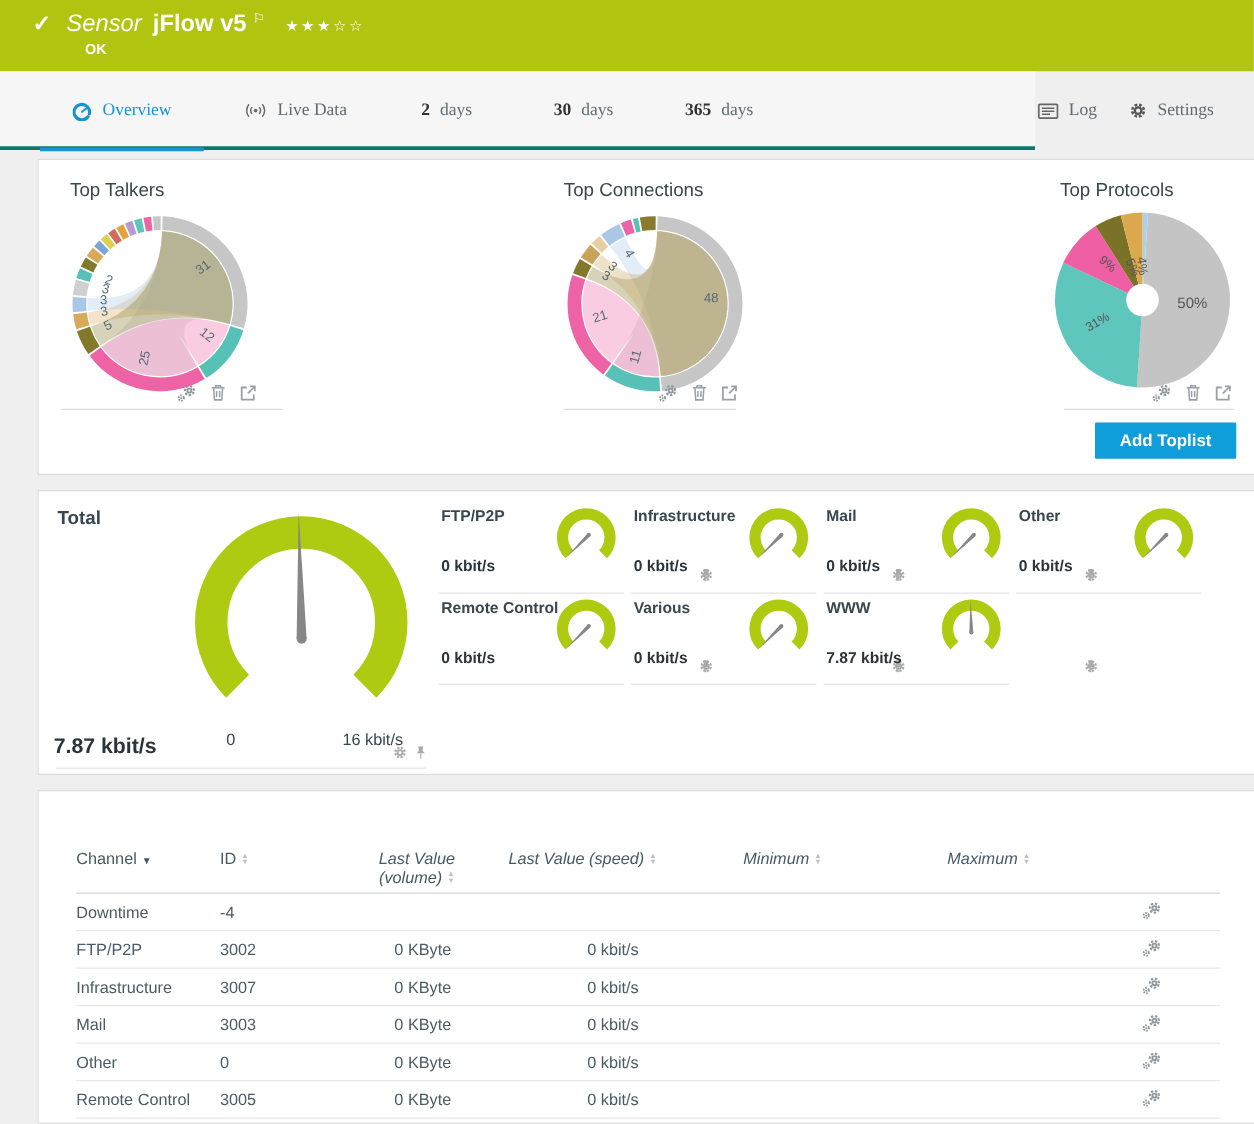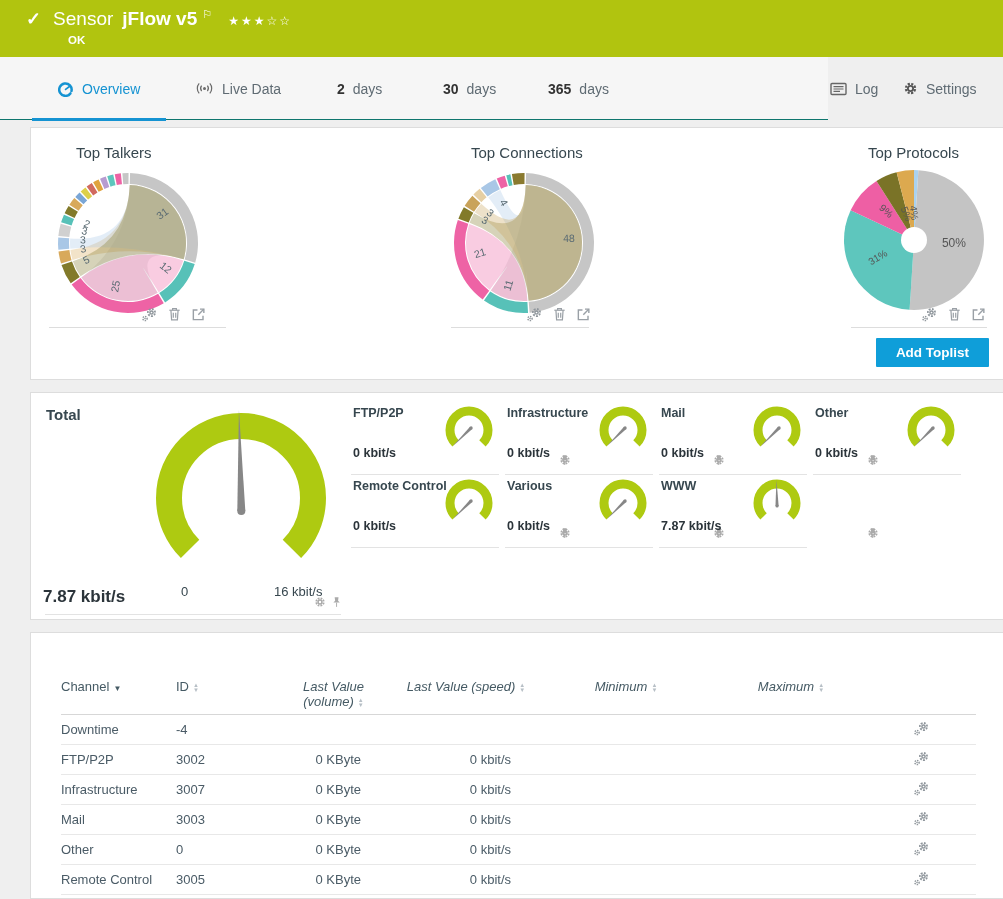--- a/index.html
+++ b/index.html
@@ -3,42 +3,42 @@
 <meta charset="utf-8">
 <style>
   * { margin:0; padding:0; box-sizing:border-box; }
   html,body { width:1003px; height:899px; overflow:hidden; background:#efefef;
     font-family:"Liberation Sans", sans-serif; }
 
   
   .hdr { position:absolute; left:0; top:0; width:1003px; height:57px; background:#b1c40f; color:#fff; }
   .hdr-line1 { position:absolute; left:26px; top:8px; display:flex; align-items:baseline; }
   .chk { font-size:18px; font-weight:bold; margin-right:12px; }
-  .stype { font-size:19px; margin-right:9px; }
+  .stype { font-style:italic; font-size:19px; margin-right:9px; }
   .sname { font-weight:bold; font-size:19px; }
   .flag { font-size:11px; margin-left:5px; position:relative; top:-7px; cursor:pointer; }
   .stars { font-size:12px; letter-spacing:2px; margin-left:16px; cursor:pointer; }
   .hdr-status { position:absolute; left:55px; top:34px; font-size:11.5px; font-weight:bold;margin-left:13px; }
 
   
-  .tabbar { position:absolute; left:0; top:57px; width:828px; height:63px; background:#f6f6f6; border-bottom:1px solid #0f766e; }
+  .tabbar { position:absolute; left:0; top:57px; width:828px; height:63px; background:#f6f6f6; border-bottom:3px solid #0f766e;font-family:Liberation Serif, serif; }
   .tab { position:absolute; top:0; height:63px; display:flex; align-items:center; gap:8px;
          padding:0 26px; font-size:14px; color:#5f6b73; cursor:pointer; white-space:nowrap; }
   .tab .num { font-weight:bold; color:#333; }
   .tab.active { color:#1593d2; }
   .tab.active::after { content:""; position:absolute; left:0; right:0; bottom:-1px; height:3px; background:#1593d2; }
   .tab-icon { display:inline-flex; align-items:center; }
 
   
   .panel { position:absolute; background:#fff; border:1px solid #ddd; }
   #panel-toplists { left:30px; top:127px; width:975px; height:253px; }
   #panel-gauges   { left:30px; top:392px; width:975px; height:228px; }
   #panel-table    { left:30px; top:632px; width:975px; height:267px; }
 
-  .tl-title { position:absolute; font-size:15px; color:#37474f;margin-left:20px; }
+  .tl-title { position:absolute; font-size:15px; color:#37474f; }
   .tl-icons { position:absolute; display:flex; gap:9px; justify-content:flex-end; align-items:center; }
   .tl-icons span { cursor:pointer; display:inline-flex; }
   .tl-divider { position:absolute; height:1px; background:#ddd; }
   .btn-add { position:absolute; left:845px; top:210px; width:113px; height:29px; background:#0f9ed9;
              color:#fff; font-size:13.5px; font-weight:bold; border:none; cursor:pointer; border-radius:1px; }
 
   
   .g-title { position:absolute; left:15px; top:13px; font-size:15px; font-weight:bold; color:#37474f; }
   .g-total-value { position:absolute; left:12px; top:194px; font-size:17px; font-weight:bold; color:#2b343a; }
   .g-scale { position:absolute; font-size:13px; color:#37474f; }

